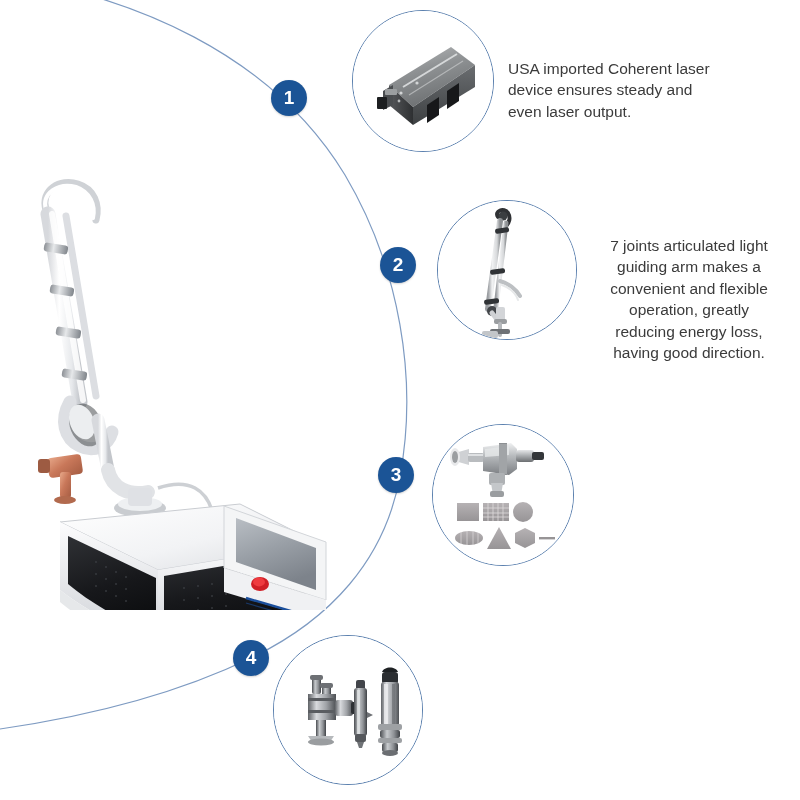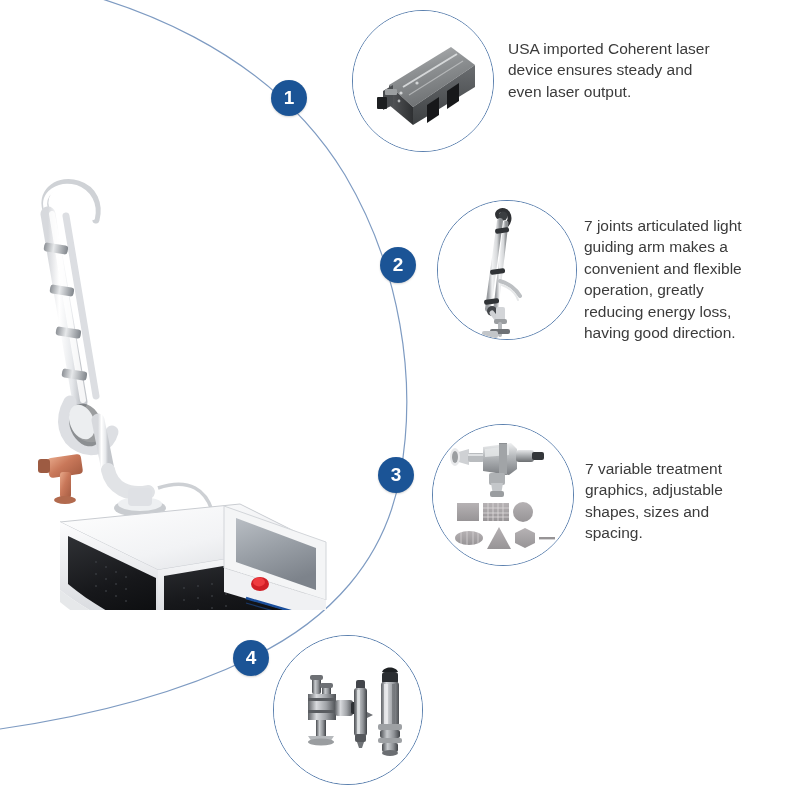--- a/index.html
+++ b/index.html
@@ -63,23 +63,24 @@
   .circle-art { position: absolute; left: 0; top: 0; width: 100%; height: 100%; }
 
   
   .feature-text {
     position: absolute;
     color: #3b3b3b;
     font-size: 15.5px;
     line-height: 1.38;
     font-family: "Liberation Sans", sans-serif;
     white-space: pre-line;
+    margin-top: 20px;
   }
   .text-1 { left: 508px; top: 38px;  width: 260px; }
-  .text-2 { left: 584px; top: 215px; width: 210px; }
+  .text-2 { left: 584px; top: 215px; width: 210px; text-align: center; }
   .text-3 { left: 585px; top: 458px; width: 205px; }
   .text-4 { left: 440px; top: 690px; width: 290px; }
 
   
   .machine { position: absolute; left: 8px; top: 170px; width: 320px; height: 440px; }
 </style>
 </head>
 <body>
 
 <div id="page">
@@ -399,24 +400,20 @@
 
         <polygon points="66,102 78,124 54,124" fill="url(#shapeFill)"></polygon>
 
         <polygon points="92,103 102,108 102,118 92,123 82,118 82,108" fill="url(#shapeFill)"></polygon>
 
         <rect x="106" y="112" width="16" height="2.4" fill="#979496"></rect>
       </g>
     </svg>
   </div>
   <div class="badge badge-3">3</div>
-  <div class="feature-text text-3">7 variable treatment
-graphics, adjustable
-shapes, sizes and
-spacing.</div>
 
   <div class="feature-circle circle-4">
     <svg class="circle-art" viewBox="0 0 148 148" xmlns="http://www.w3.org/2000/svg">
       <defs>
         <linearGradient id="headMetal" x1="0" y1="0" x2="1" y2="0">
           <stop offset="0%" stop-color="#5f6266"></stop>
           <stop offset="30%" stop-color="#d8dadd"></stop>
           <stop offset="65%" stop-color="#a0a3a7"></stop>
           <stop offset="100%" stop-color="#4e5155"></stop>
         </linearGradient>

